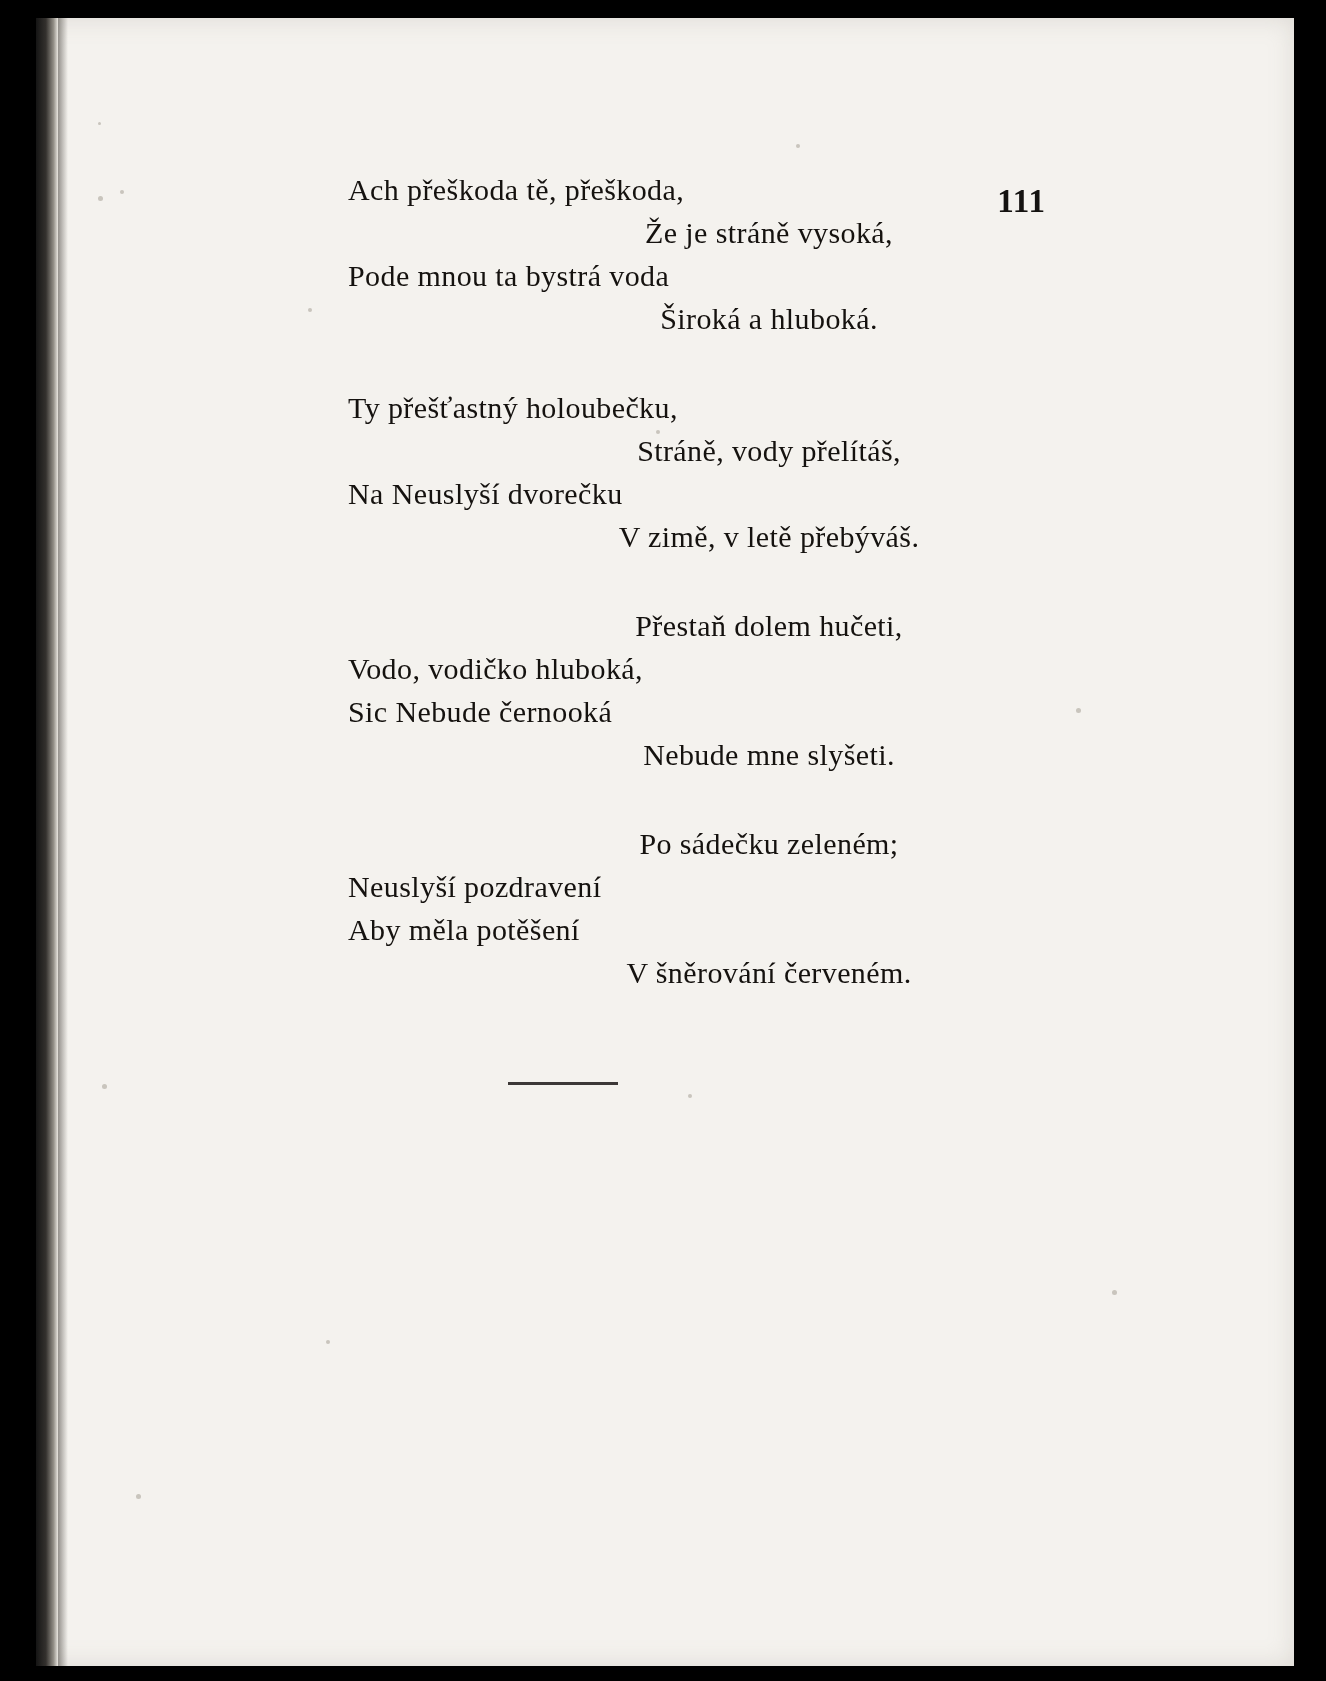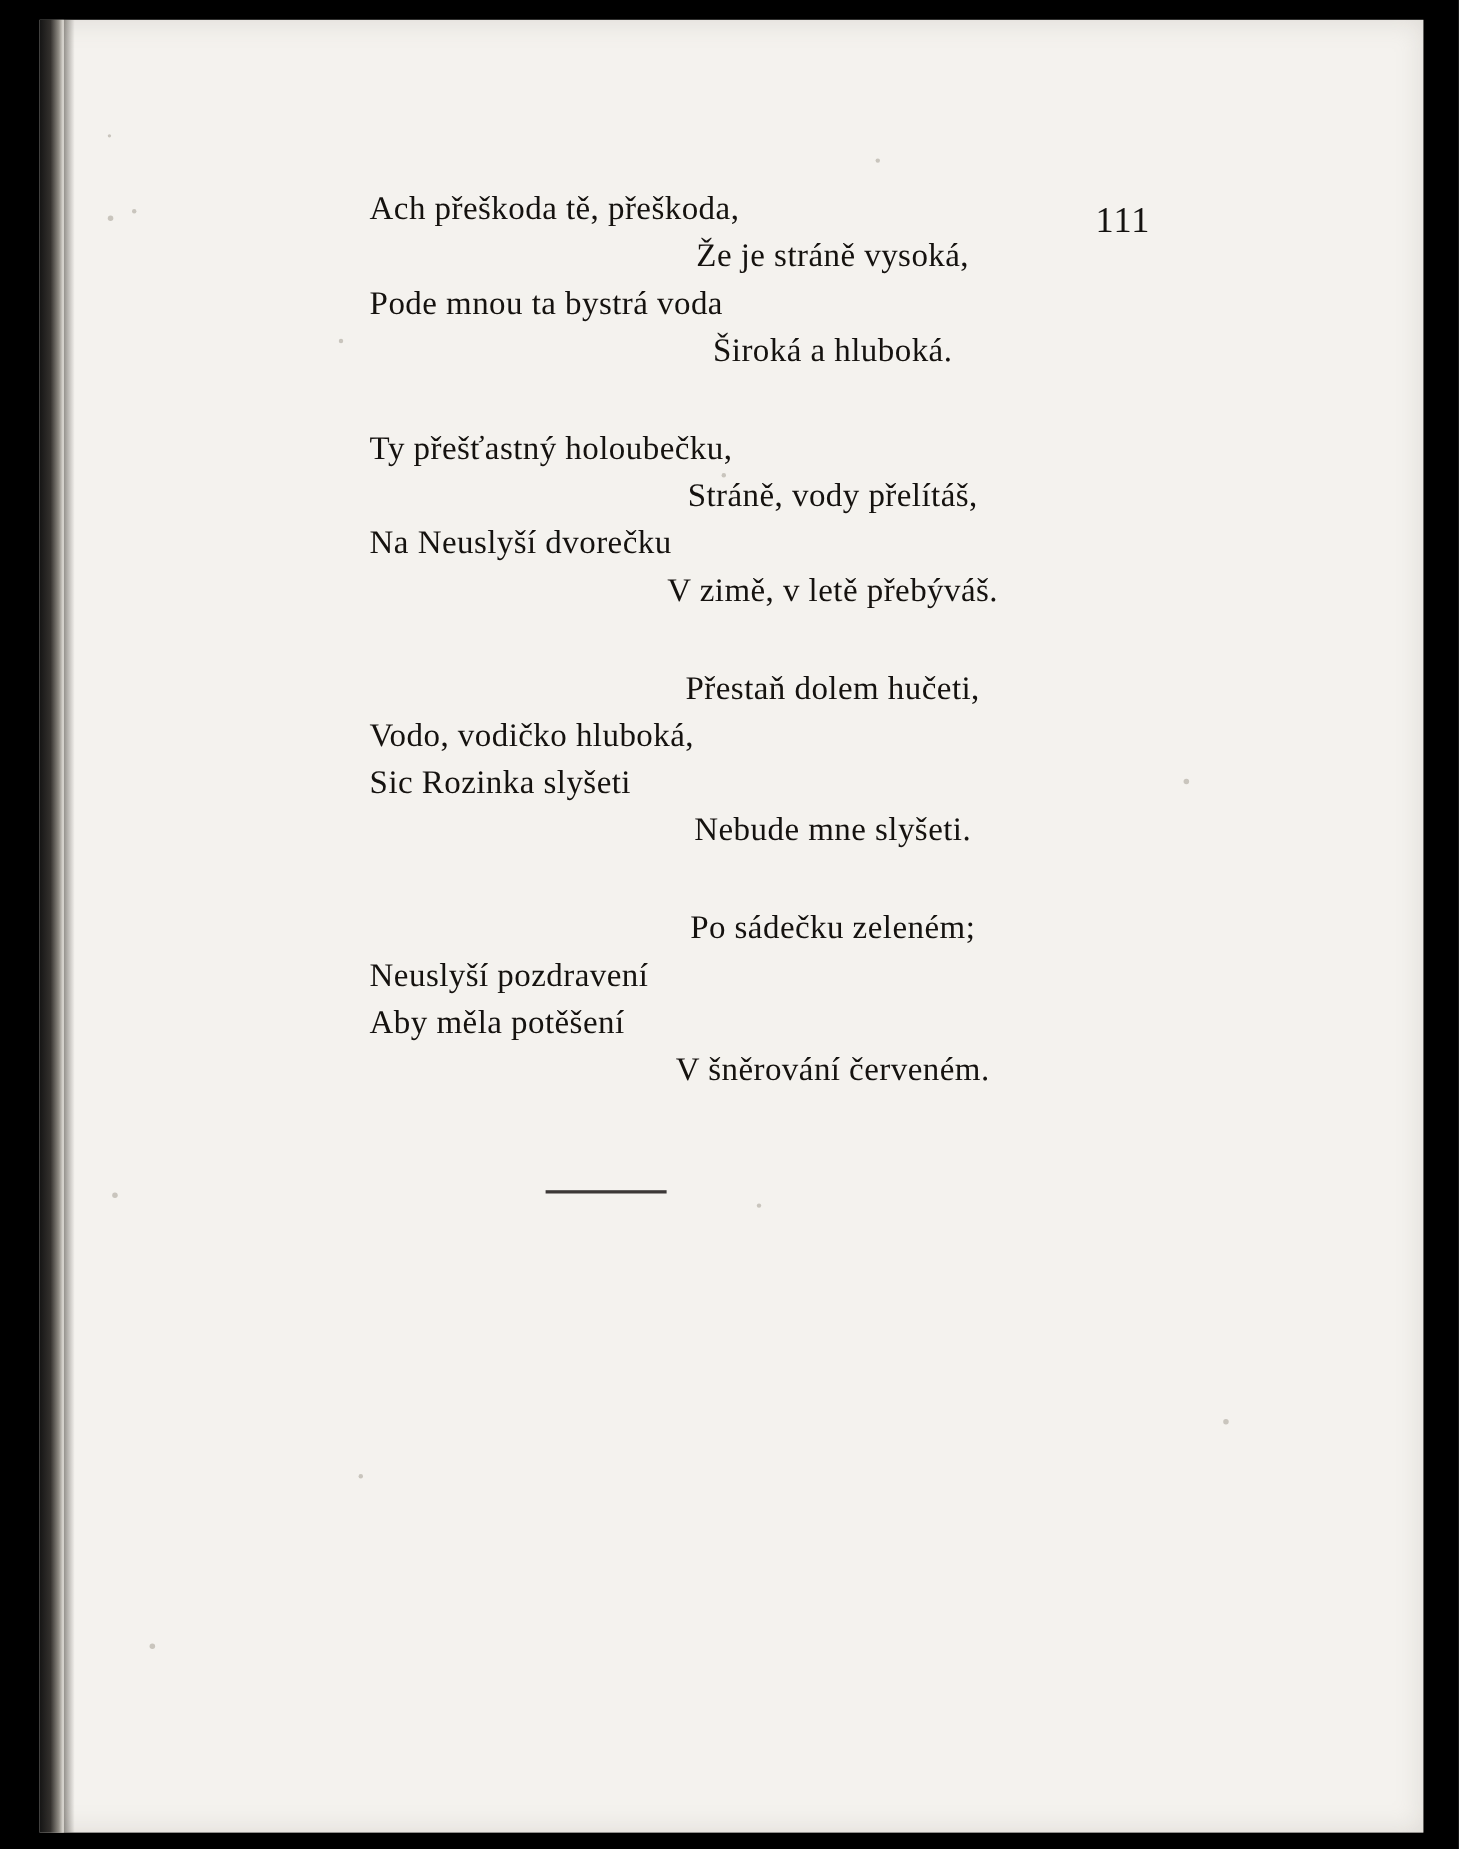--- a/index.html
+++ b/index.html
@@ -42,30 +42,30 @@
   .gutter-edge {
     position: absolute;
     left: 22px;
     top: 0;
     width: 10px;
     height: 100%;
     background: linear-gradient(to right, rgba(70,66,60,0.55), rgba(244,242,238,0));
   }
   .content {
     position: absolute;
-    left: 300px;
+    left: 312px;
     top: 150px;
     width: 800px;
   }
   .folio {
     position: absolute;
     right: 248px;
     top: 165px;
     font-size: 33px;
-    font-weight: normal;
+    font-weight: bold;
     letter-spacing: 1px;
     color: #141210;
     font-family: "Liberation Serif", serif;
   }
   .stanza {
     margin: 0 0 46px 0;
   }
   .line {
     font-size: 30px;
     line-height: 43px;
@@ -130,21 +130,21 @@
       <div class="stanza">
         <div class="line">Ty přešťastný holoubečku,</div>
         <div class="line indent">Stráně, vody přelítáš,</div>
         <div class="line">Na Neuslyší dvorečku</div>
         <div class="line indent">V zimě, v letě přebýváš.</div>
       </div>
 
       <div class="stanza">
         <div class="line indent">Přestaň dolem hučeti,</div>
         <div class="line">Vodo, vodičko hluboká,</div>
-        <div class="line">Sic Rozinka slyšeti</div>
+        <div class="line">Sic Nebude černooká</div>
         <div class="line indent">Nebude mne slyšeti.</div>
       </div>
 
       <div class="stanza">
         <div class="line indent">Po sádečku zeleném;</div>
         <div class="line">Neuslyší pozdravení</div>
         <div class="line">Aby měla potěšení</div>
         <div class="line indent">V šněrování červeném.</div>
       </div>
 

